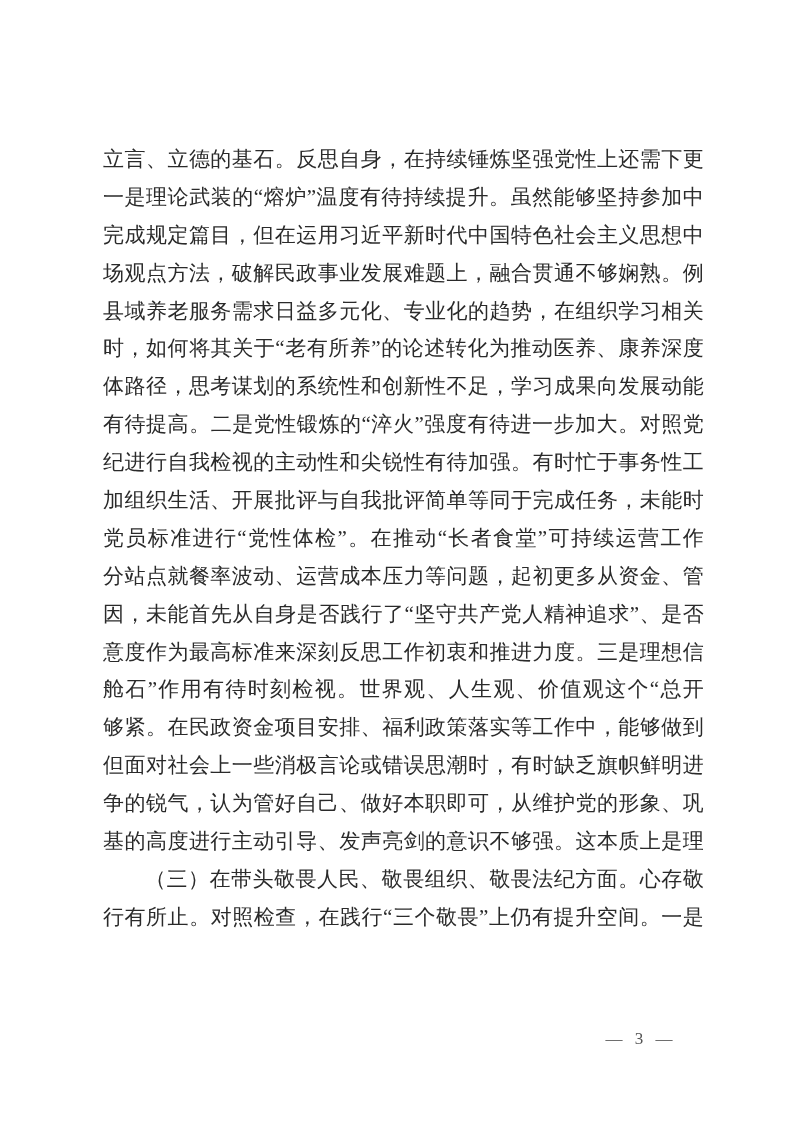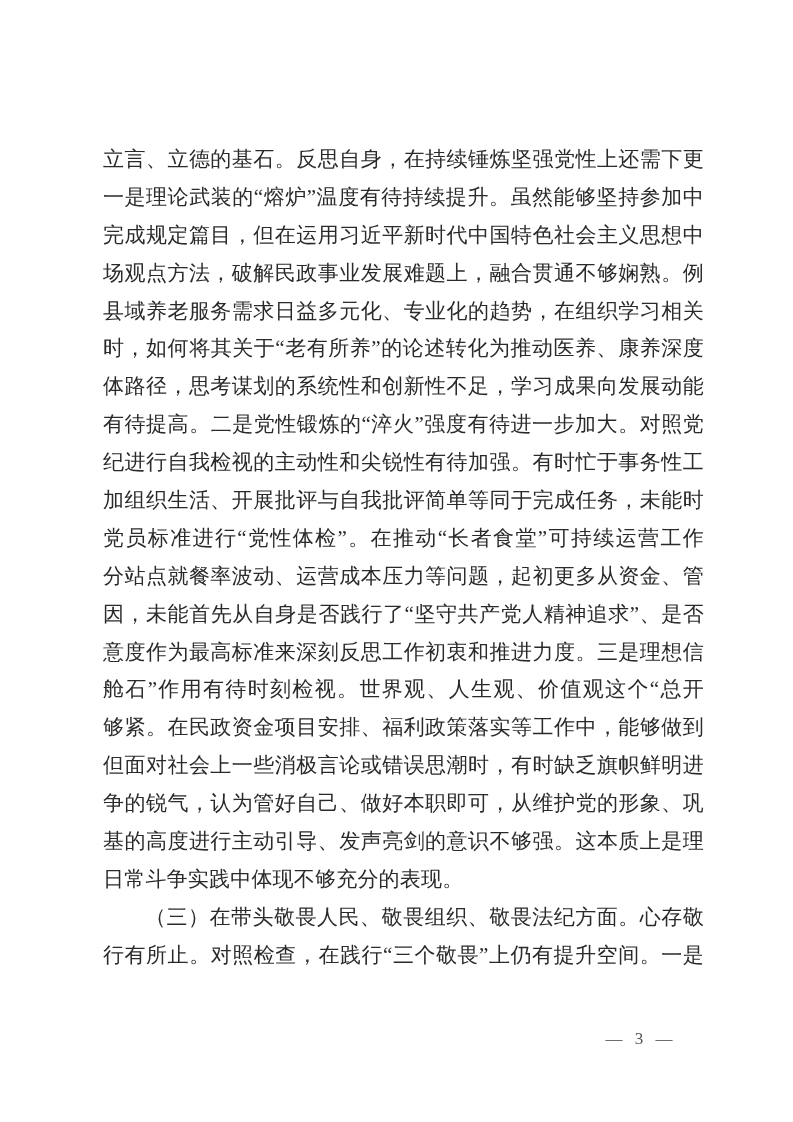--- a/index.html
+++ b/index.html
@@ -72,21 +72,20 @@
     <div class="line">加组织生活、开展批评与自我批评简单等同于完成任务，未能时时以优秀</div>
     <div class="line">党员标准进行“党性体检”。在推动“长者食堂”可持续运营工作中，面对部</div>
     <div class="line">分站点就餐率波动、运营成本压力等问题，起初更多从资金、管理上找原</div>
     <div class="line">因，未能首先从自身是否践行了“坚守共产党人精神追求”、是否将群众满</div>
     <div class="line">意度作为最高标准来深刻反思工作初衷和推进力度。三是理想信念的“压</div>
     <div class="line">舱石”作用有待时刻检视。世界观、人生观、价值观这个“总开关”拧得不</div>
     <div class="line">够紧。在民政资金项目安排、福利政策落实等工作中，能够做到秉公用权，</div>
     <div class="line">但面对社会上一些消极言论或错误思潮时，有时缺乏旗帜鲜明进行批驳斗</div>
     <div class="line">争的锐气，认为管好自己、做好本职即可，从维护党的形象、巩固执政根</div>
     <div class="line">基的高度进行主动引导、发声亮剑的意识不够强。这本质上是理想信念在</div>
-    <div class="line para-end">日常斗争实践中体现不够充分的表现。</div>
 
     <div class="line indent-2em">
       <span class="bold-seg">（三）在带头敬畏人民、敬畏组织、敬畏法纪方面。</span><span>心存敬畏，方能</span>
     </div>
     <div class="line">行有所止。对照检查，在践行“三个敬畏”上仍有提升空间。一是践行群众</div>
   </div>
 
   <div class="page-number">— 3 —</div>
 
 </div>

